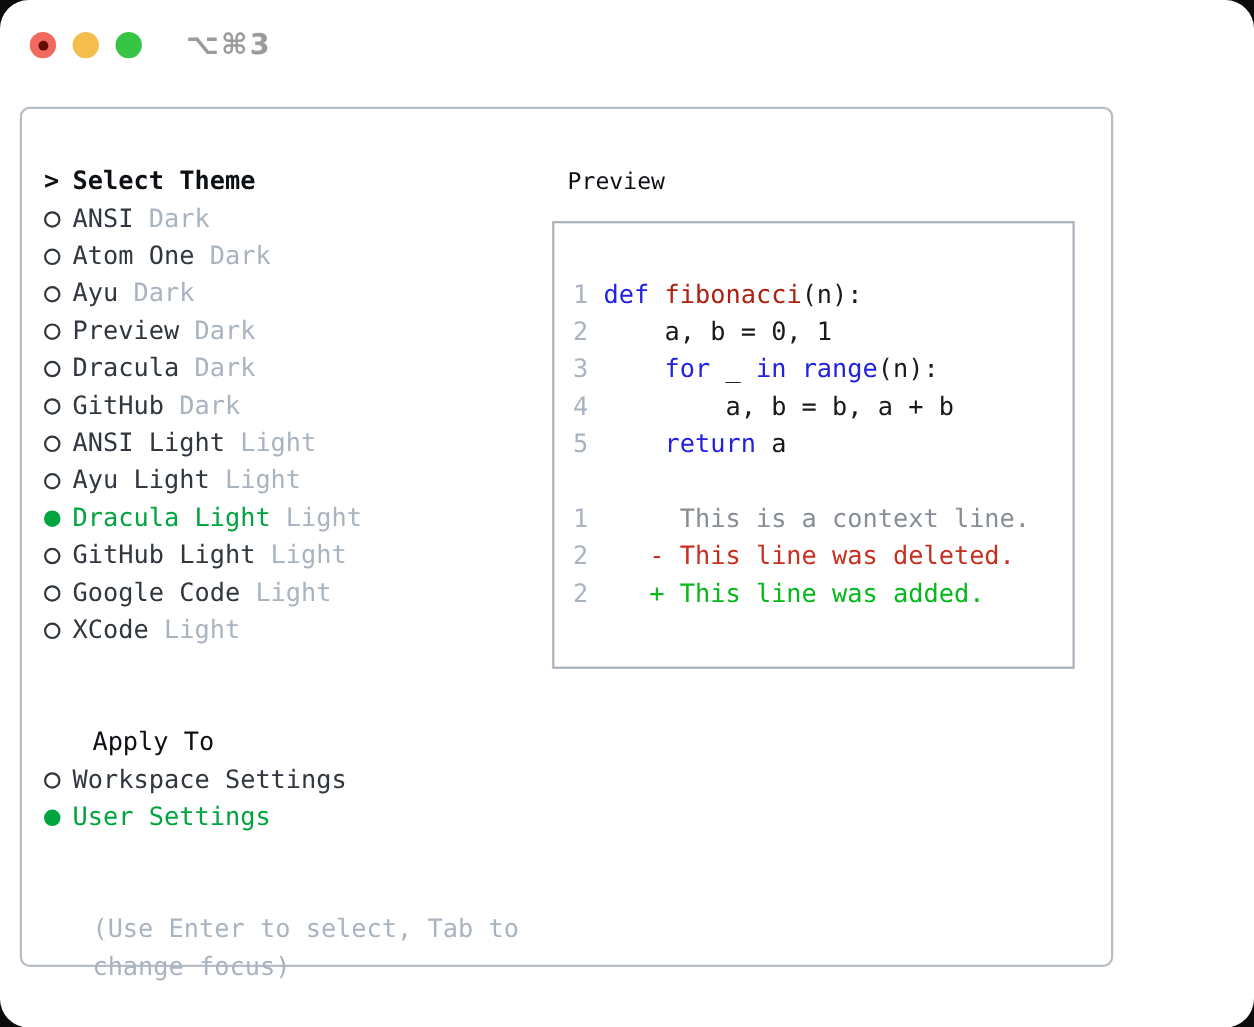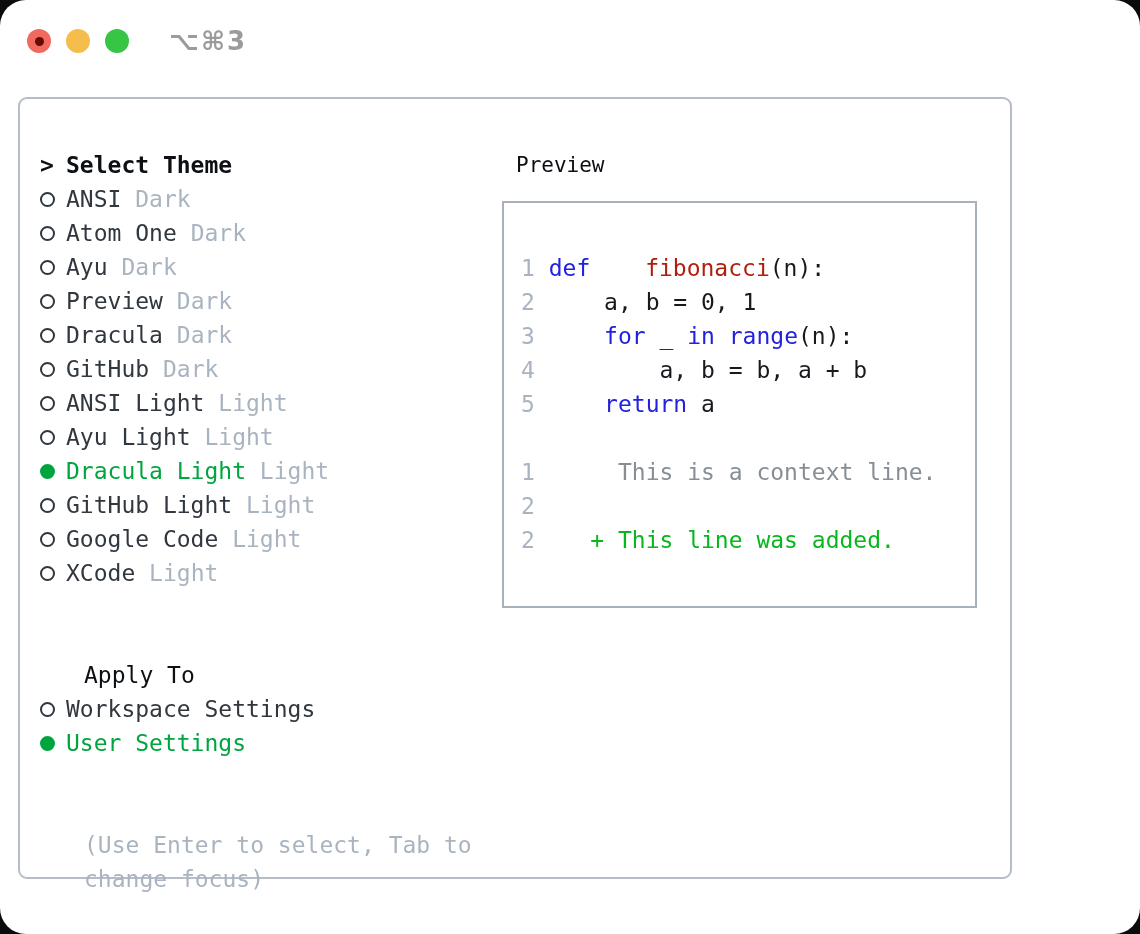--- a/index.html
+++ b/index.html
@@ -45,21 +45,21 @@
                        font-size:21px; font-weight:normal; color:var(--heading-dark);margin-left:14px; }
   .preview-box {
     margin-top:19px; width:475px; height:407px; box-sizing:border-box;
     border:2px solid var(--border-preview); background:#fff;
     padding:48px 0 0 17px; overflow:hidden;
   }
   .crow { height:34px; display:flex; align-items:center; font-size:23px; white-space:pre; }
   .num { color:var(--muted); flex:none; }
   .code, .content { white-space:pre; }
   .tok-kw { color:var(--blue); }
-  .tok-fn { color:var(--fn-red);margin-left:41px; }
+  .tok-fn { color:var(--fn-red); }
   .tok-pl { color:var(--code-text); }
   .content.context { color:var(--context-gray); }
   .content.deleted { color:var(--red); }
   .content.added   { color:var(--added-green); }
   .blank-line { height:34px; }
 </style>
 </head>
 <body>
 
 <div class="window">
@@ -120,20 +120,20 @@
         <div id="code-lines">
             <div class="crow"><span class="num">1</span><span class="code"><span class="tok-pl"> </span><span class="tok-kw">def</span><span class="tok-pl"> </span><span class="tok-fn">fibonacci</span><span class="tok-pl">(n):</span></span></div>
             <div class="crow"><span class="num">2</span><span class="code"><span class="tok-pl">     a, b = 0, 1</span></span></div>
             <div class="crow"><span class="num">3</span><span class="code"><span class="tok-pl">     </span><span class="tok-kw">for</span><span class="tok-pl"> _ </span><span class="tok-kw">in</span><span class="tok-pl"> </span><span class="tok-kw">range</span><span class="tok-pl">(n):</span></span></div>
             <div class="crow"><span class="num">4</span><span class="code"><span class="tok-pl">         a, b = b, a + b</span></span></div>
             <div class="crow"><span class="num">5</span><span class="code"><span class="tok-pl">     </span><span class="tok-kw">return</span><span class="tok-pl"> a</span></span></div>
           </div>
         <div class="blank-line"></div>
         <div id="diff-lines">
             <div class="crow"><span class="num">1</span><span class="content context">      This is a context line.</span></div>
-            <div class="crow"><span class="num">2</span></div>
+            <div class="crow"><span class="num">2</span><span class="content deleted">    - This line was deleted.</span></div>
             <div class="crow"><span class="num">2</span><span class="content added">    + This line was added.</span></div>
           </div>
       </div>
     </div>
 
   </div>
 </div>
 
 </body></html>

